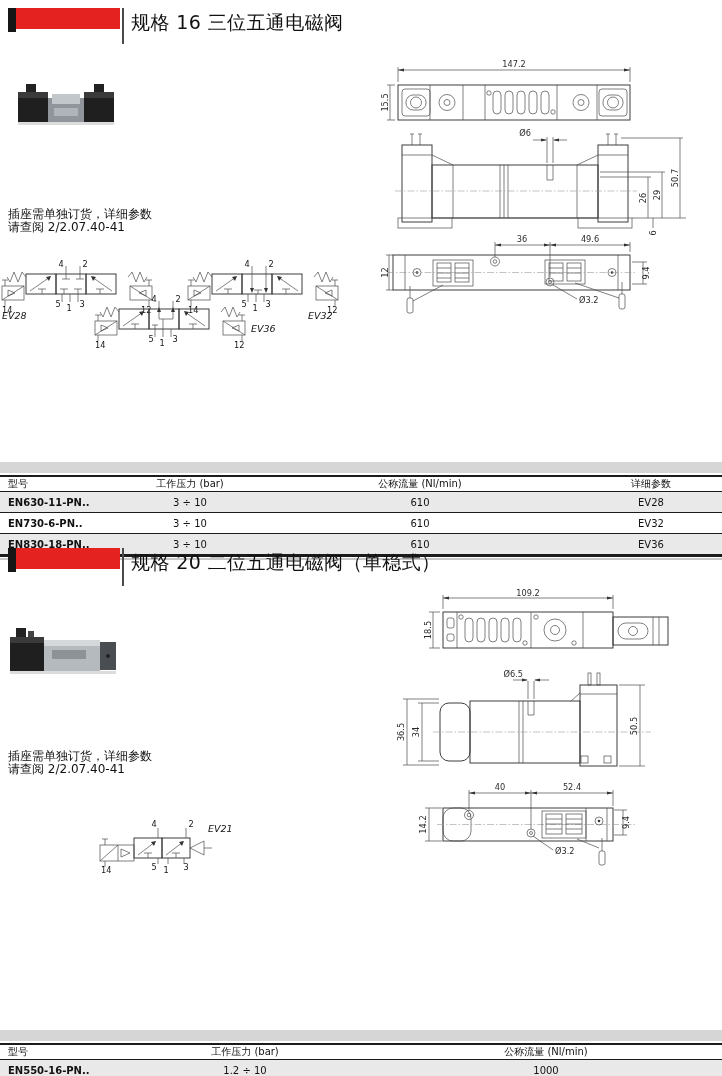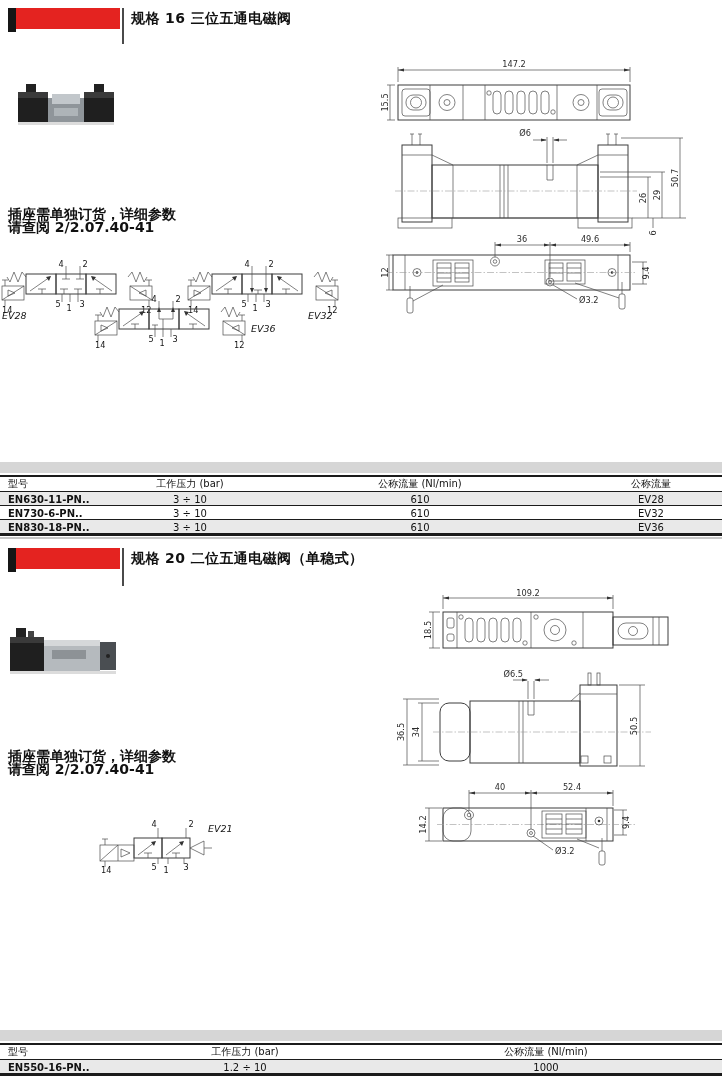--- a/index.html
+++ b/index.html
@@ -3,36 +3,36 @@
 <meta charset="utf-8">
 <style>
 *{margin:0;padding:0;box-sizing:border-box}
 body{background:#e9e9e9}
 .page{position:relative;width:722px;height:1076px;background:#fff;margin:0 auto;
       font-family:"DejaVu Sans","Liberation Sans",sans-serif;color:#111;overflow:hidden}
 .abs{position:absolute}
 .black-tab{position:absolute;width:8px;height:24px;background:#161616}
 .red-block{position:absolute;width:104px;height:21px;background:#e42320}
 .vline{position:absolute;width:2px;background:#4a4a4a}
-.sec-title{position:absolute;font-size:14px;font-weight:bold;letter-spacing:.4px;white-space:nowrap}
-.note{position:absolute;font-size:14px;font-weight:700;line-height:13px;white-space:nowrap}
+.sec-title{position:absolute;font-size:19px;font-weight:normal;letter-spacing:.4px;white-space:nowrap}
+.note{position:absolute;font-size:12px;font-weight:400;line-height:13px;white-space:nowrap}
 svg{overflow:visible;display:block}
 .ln{stroke:#3d3d3d;stroke-width:1;fill:none}
 .lnt{stroke:#4a4a4a;stroke-width:.7;fill:none}
 .cl{stroke:#9a9a9a;stroke-width:.6;stroke-dasharray:7 2 1.5 2;fill:none}
 .dim{font-size:8.2px;fill:#2c2c2c}
 .port{font-size:8.2px;fill:#141414}
 .evlbl{font-size:9.5px;font-style:italic;fill:#141414}
 .ah{fill:#333;stroke:none}
 
 .spec{position:absolute;left:0;width:722px}
 .tband{height:13px;background:#d6d6d6;border-bottom:2px solid #fff}
 .thead{display:flex;align-items:flex-start;height:17px;border-top:2px solid #1b1b1b;
        border-bottom:1px solid #1b1b1b;font-size:10px}
-.trow{display:flex;align-items:flex-end;height:14px;border-bottom:1px solid #1b1b1b;font-size:10px}
+.trow{display:flex;align-items:center;height:21px;border-bottom:1px solid #1b1b1b;font-size:10px}
 .trow.alt{background:#e9e9e9}
 .tend{height:2px;background:#1b1b1b}
 .tshadow{height:2px;background:#c6c6c6;margin-top:1px}
 .c-model{width:120px;padding-left:8px}
 .trow .c-model{font-weight:bold}
 .tbl1 .c-press{width:140px;text-align:center}
 .tbl1 .c-flow{width:320px;text-align:center}
 .tbl1 .c-sym{width:142px;text-align:center}
 .tbl2 .c-press{width:250px;text-align:center}
 .tbl2 .c-flow{width:352px;text-align:center}
@@ -356,21 +356,21 @@
     <line class="lnt" x1="237" y1="224" x2="237" y2="236"></line>
       <rect class="lnt" x="234" y="236" width="6" height="15" rx="2"></rect>
   </svg>
 
   <div class="spec tbl1" style="top:462px">
     <div class="tband"></div>
     <div class="thead">
       <div class="c-model">型号</div>
       <div class="c-press">工作压力 (bar)</div>
       <div class="c-flow">公称流量 (Nl/min)</div>
-      <div class="c-sym">公称流量</div>
+      <div class="c-sym">详细参数</div>
     </div>
     <div class="trow alt">
       <div class="c-model">EN630-11-PN..</div>
       <div class="c-press">3 ÷ 10</div>
       <div class="c-flow">610</div>
       <div class="c-sym">EV28</div>
     </div>
     <div class="trow">
       <div class="c-model">EN730-6-PN..</div>
       <div class="c-press">3 ÷ 10</div>

